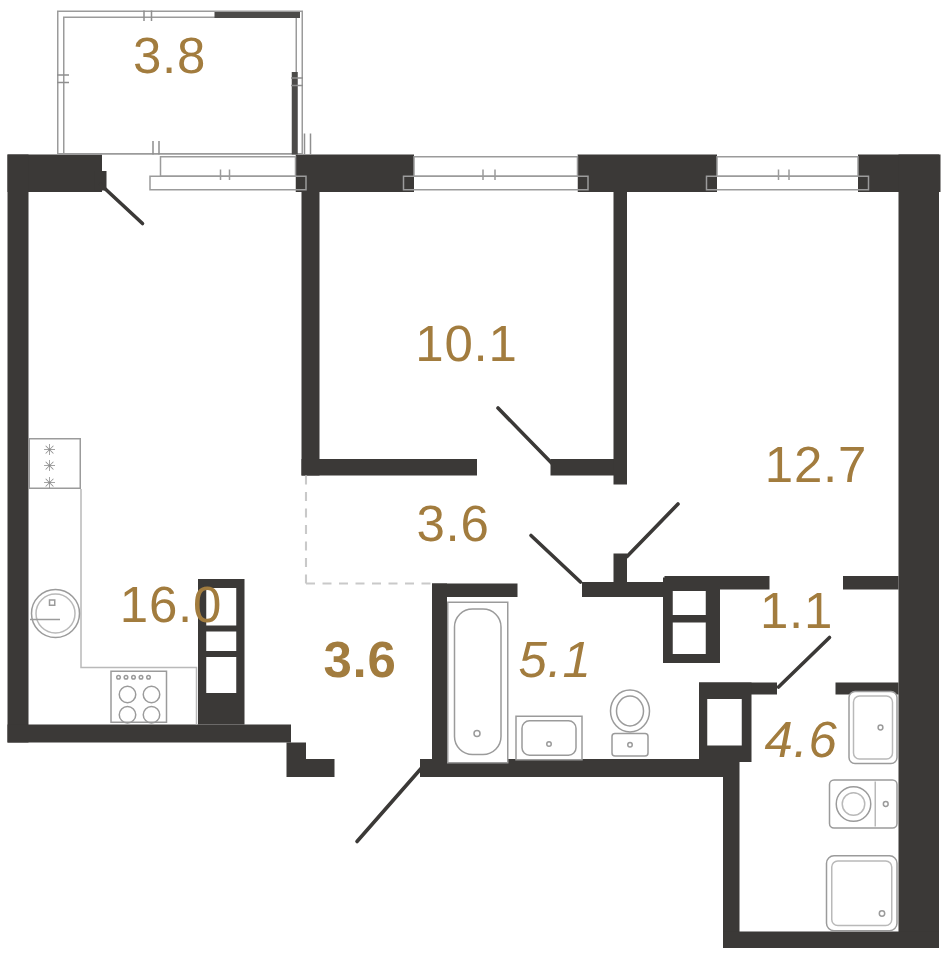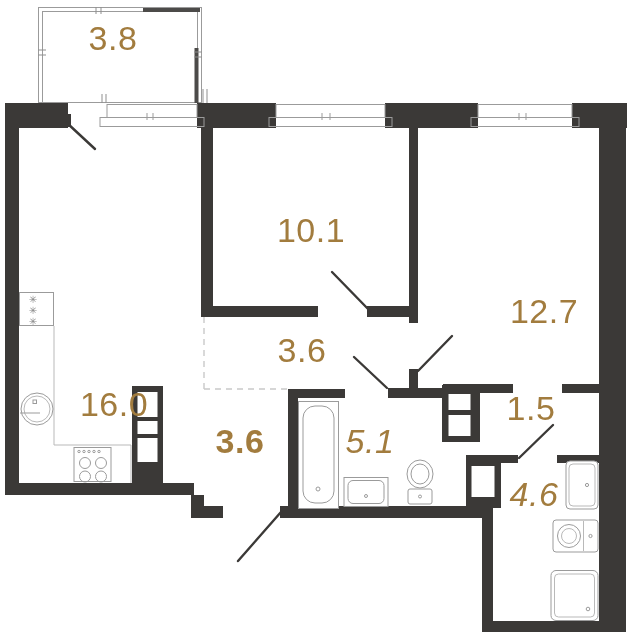--- a/index.html
+++ b/index.html
@@ -172,15 +172,15 @@
   </g>
 </svg>
 
   <div class="label" style="left:113px; top:38px;">3.8</div>
   <div class="label" style="left:311px; top:230px;">10.1</div>
   <div class="label" style="left:496px; top:311px;margin-left:48px;">12.7</div>
   <div class="label" style="left:94px;  top:404px;margin-left:20px;">16.0</div>
   <div class="label" style="left:302px; top:350px;">3.6</div>
   <div class="label" style="left:240px; top:441px;font-weight:bold;">3.6</div>
   <div class="label" style="left:370px; top:441px;font-style:italic;">5.1</div>
-  <div class="label" style="left:531px; top:408px;">1.5</div>
+  <div class="label" style="left:531px; top:408px;">1.1</div>
   <div class="label" style="left:534px; top:494px;font-style:italic;">4.6</div>
 </div>
 
 </body></html>

